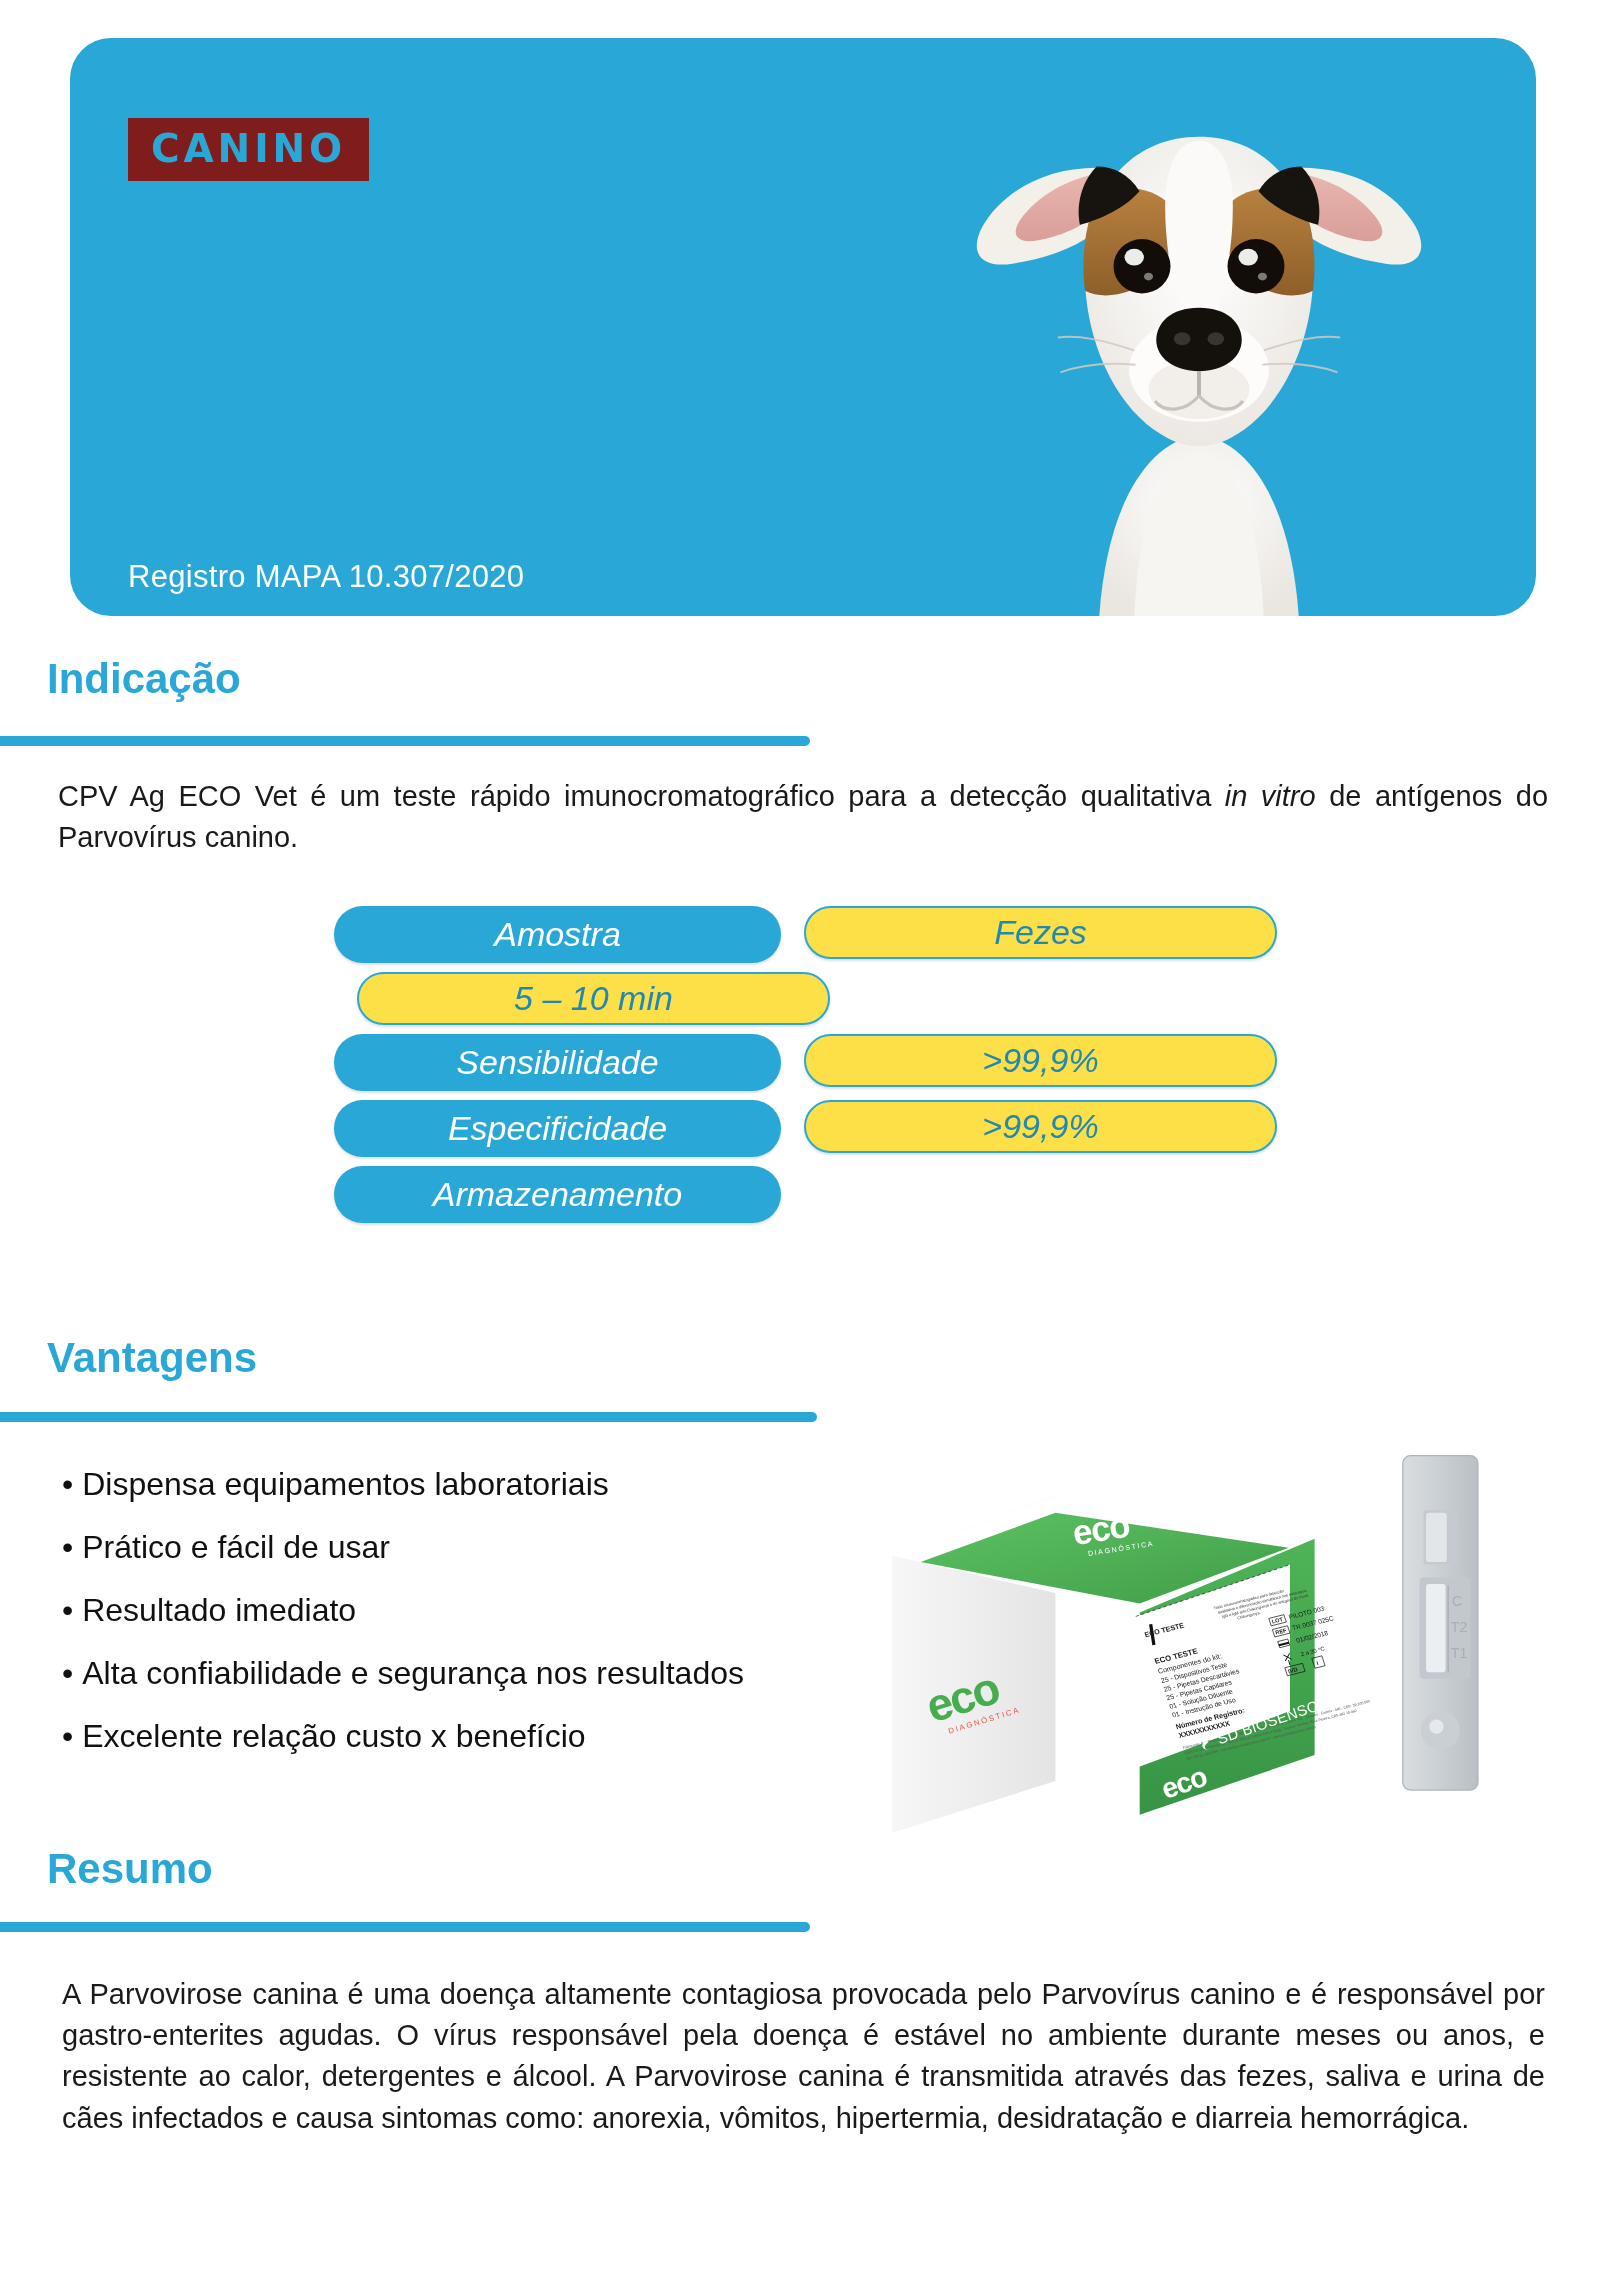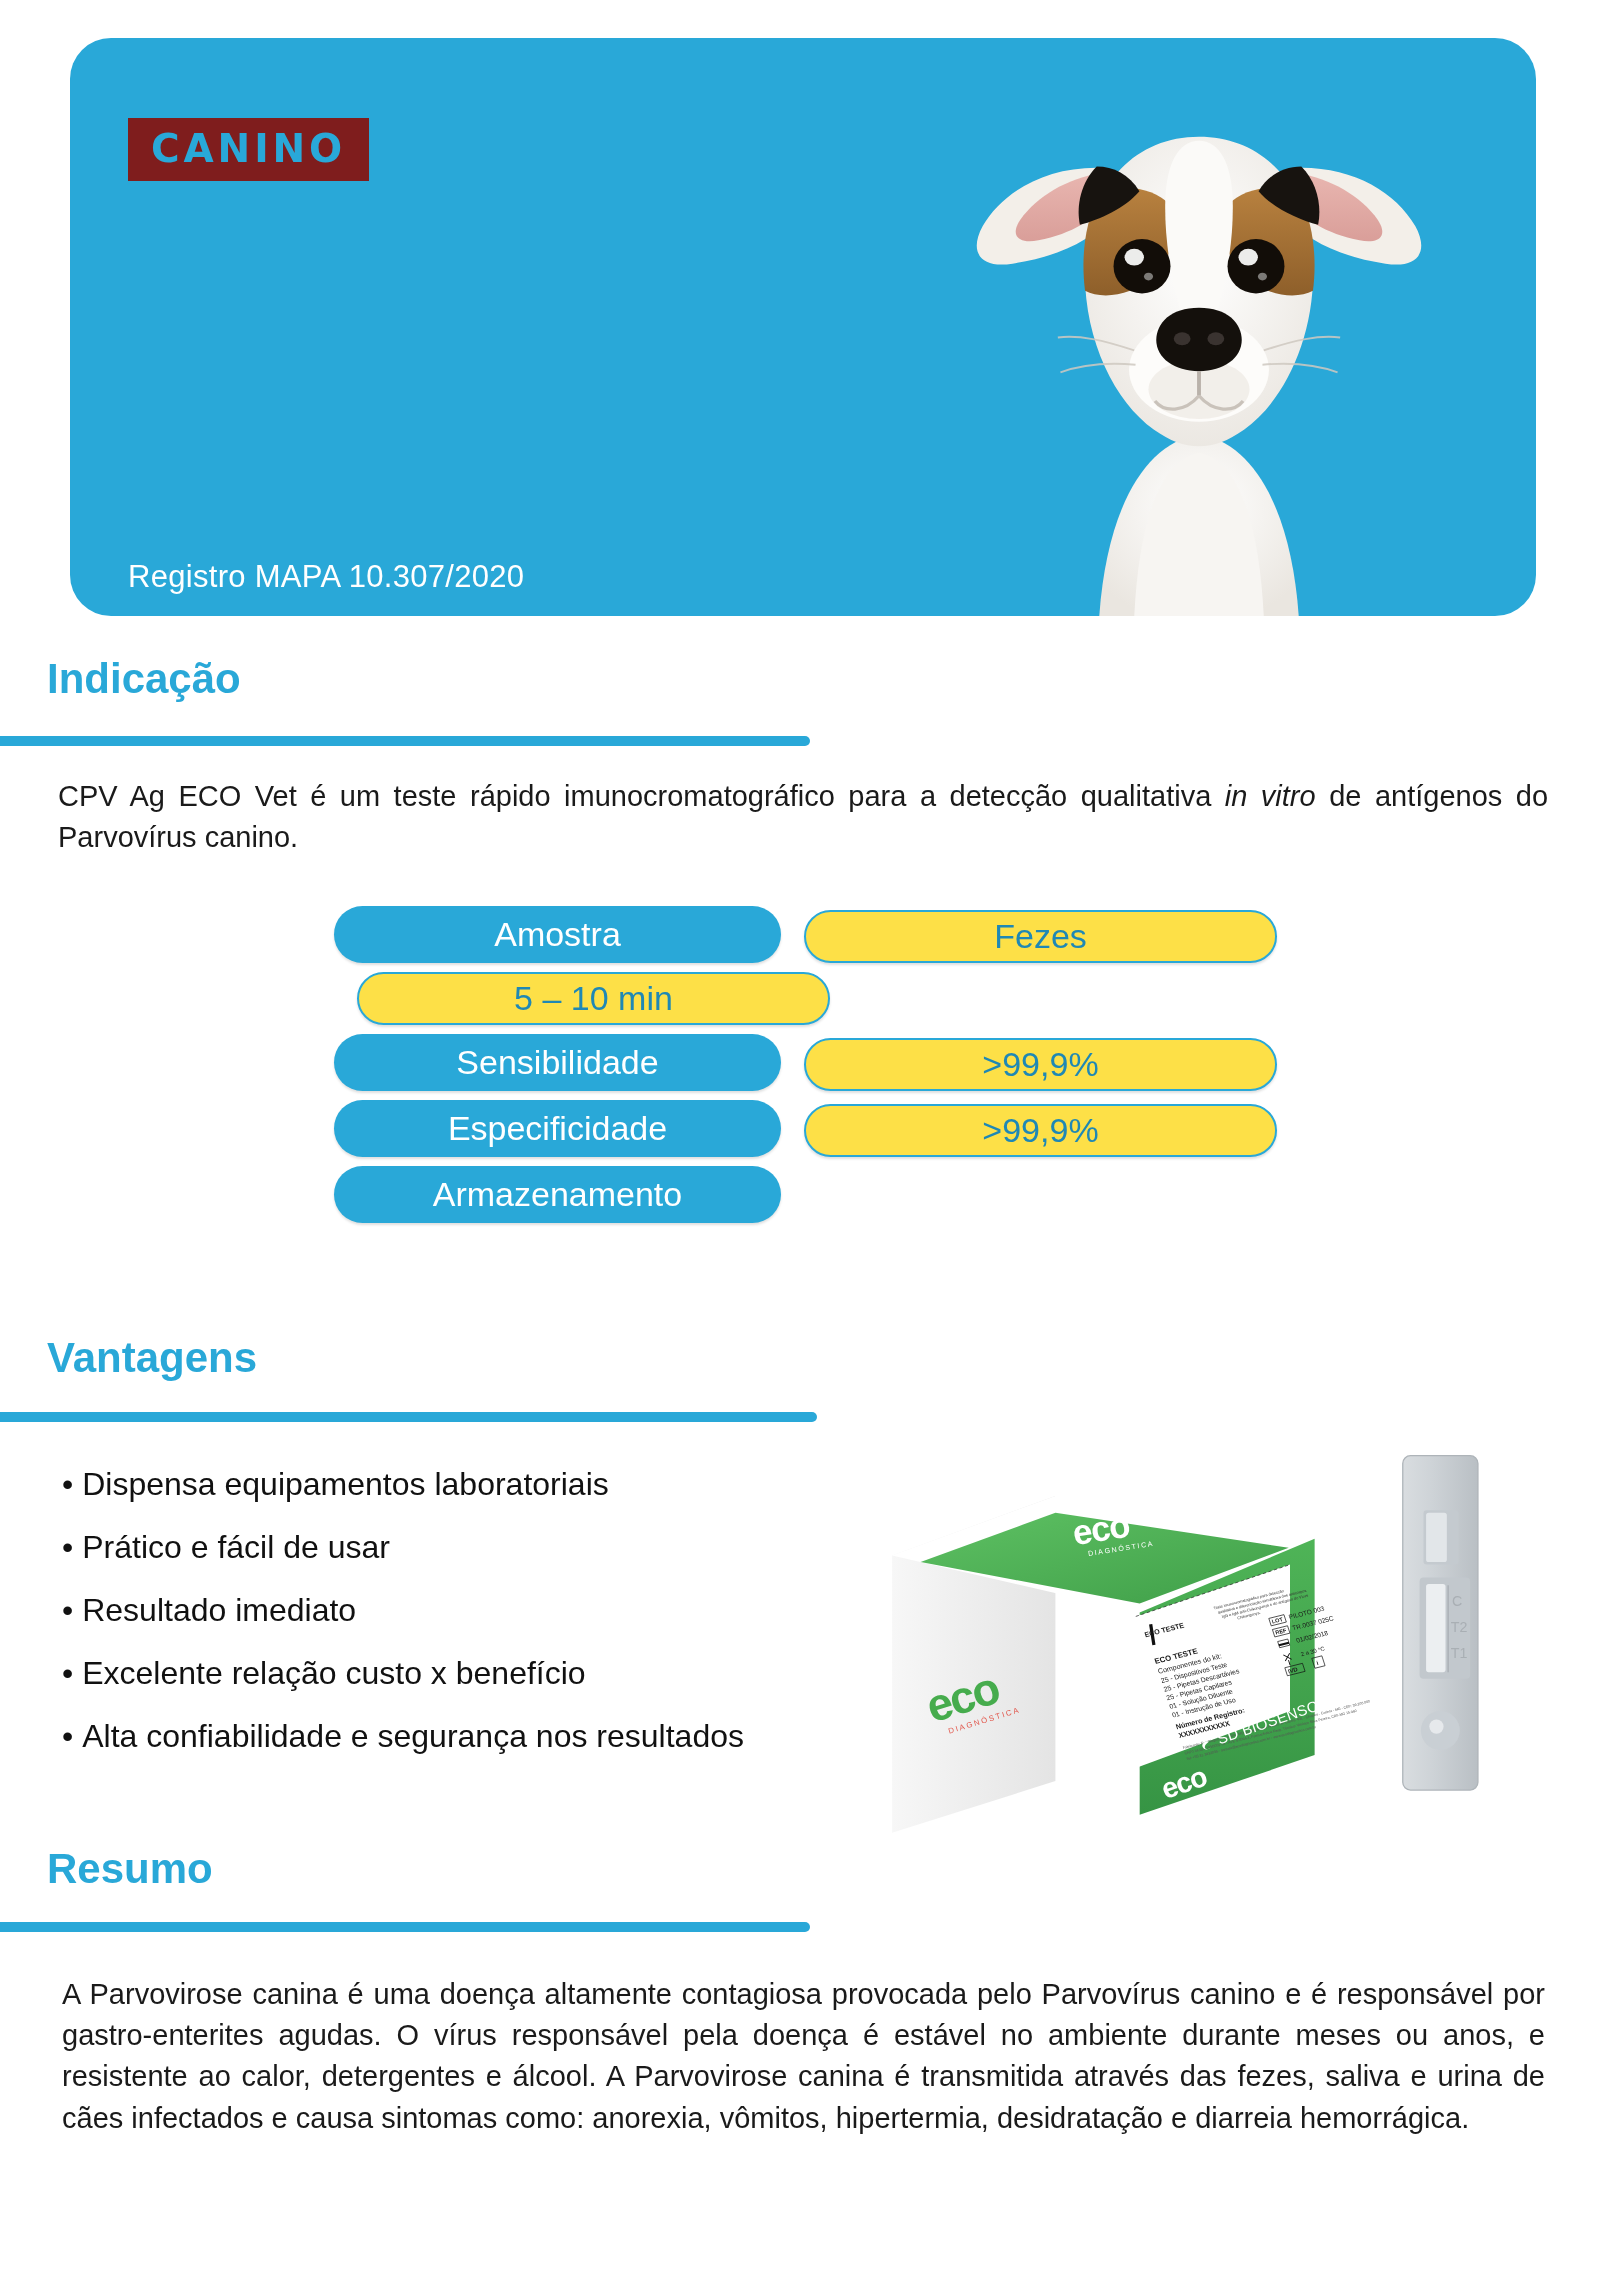--- a/index.html
+++ b/index.html
@@ -113,22 +113,23 @@
 
   
   .spec-table {
     position: absolute;
     left: 334px;
     top: 906px;
     width: 946px;
   }
   .spec-row {
     display: flex;
-    align-items: flex-end;
+    align-items: flex-start;
     margin-bottom: 9px;
+    font-style: italic;
   }
   .spec-label {
     width: 447px;
     height: 57px;
     background: #29a8d8;
     border-radius: 28.5px;
     color: #ffffff;
     font-size: 34px;
     display: flex;
     align-items: center;
@@ -291,22 +292,22 @@
 
 <div class="section-head">
   <div class="section-title" style="top:1334px;">Vantagens</div>
   <div class="rule" style="top:1412px; width:817px;"></div>
 </div>
 
 <ul class="bullets">
   <li><span class="dot">•</span><span>Dispensa equipamentos laboratoriais</span></li>
   <li><span class="dot">•</span><span>Prático e fácil de usar</span></li>
   <li><span class="dot">•</span><span>Resultado imediato</span></li>
+  <li><span class="dot">•</span><span>Alta confiabilidade e segurança nos resultados</span></li>
   <li><span class="dot">•</span><span>Excelente relação custo x benefício</span></li>
-  <li><span class="dot">•</span><span>Alta confiabilidade e segurança nos resultados</span></li>
 </ul>
 
 <div class="product">
   <svg viewBox="0 0 1020 640" xmlns="http://www.w3.org/2000/svg">
     <defs>
       <linearGradient id="gTop" x1="0" y1="0" x2="1" y2="1">
         <stop offset="0%" stop-color="#5ec163"></stop>
         <stop offset="100%" stop-color="#3f9e48"></stop>
       </linearGradient>
       <linearGradient id="gFront" x1="0" y1="0" x2="0" y2="1">

